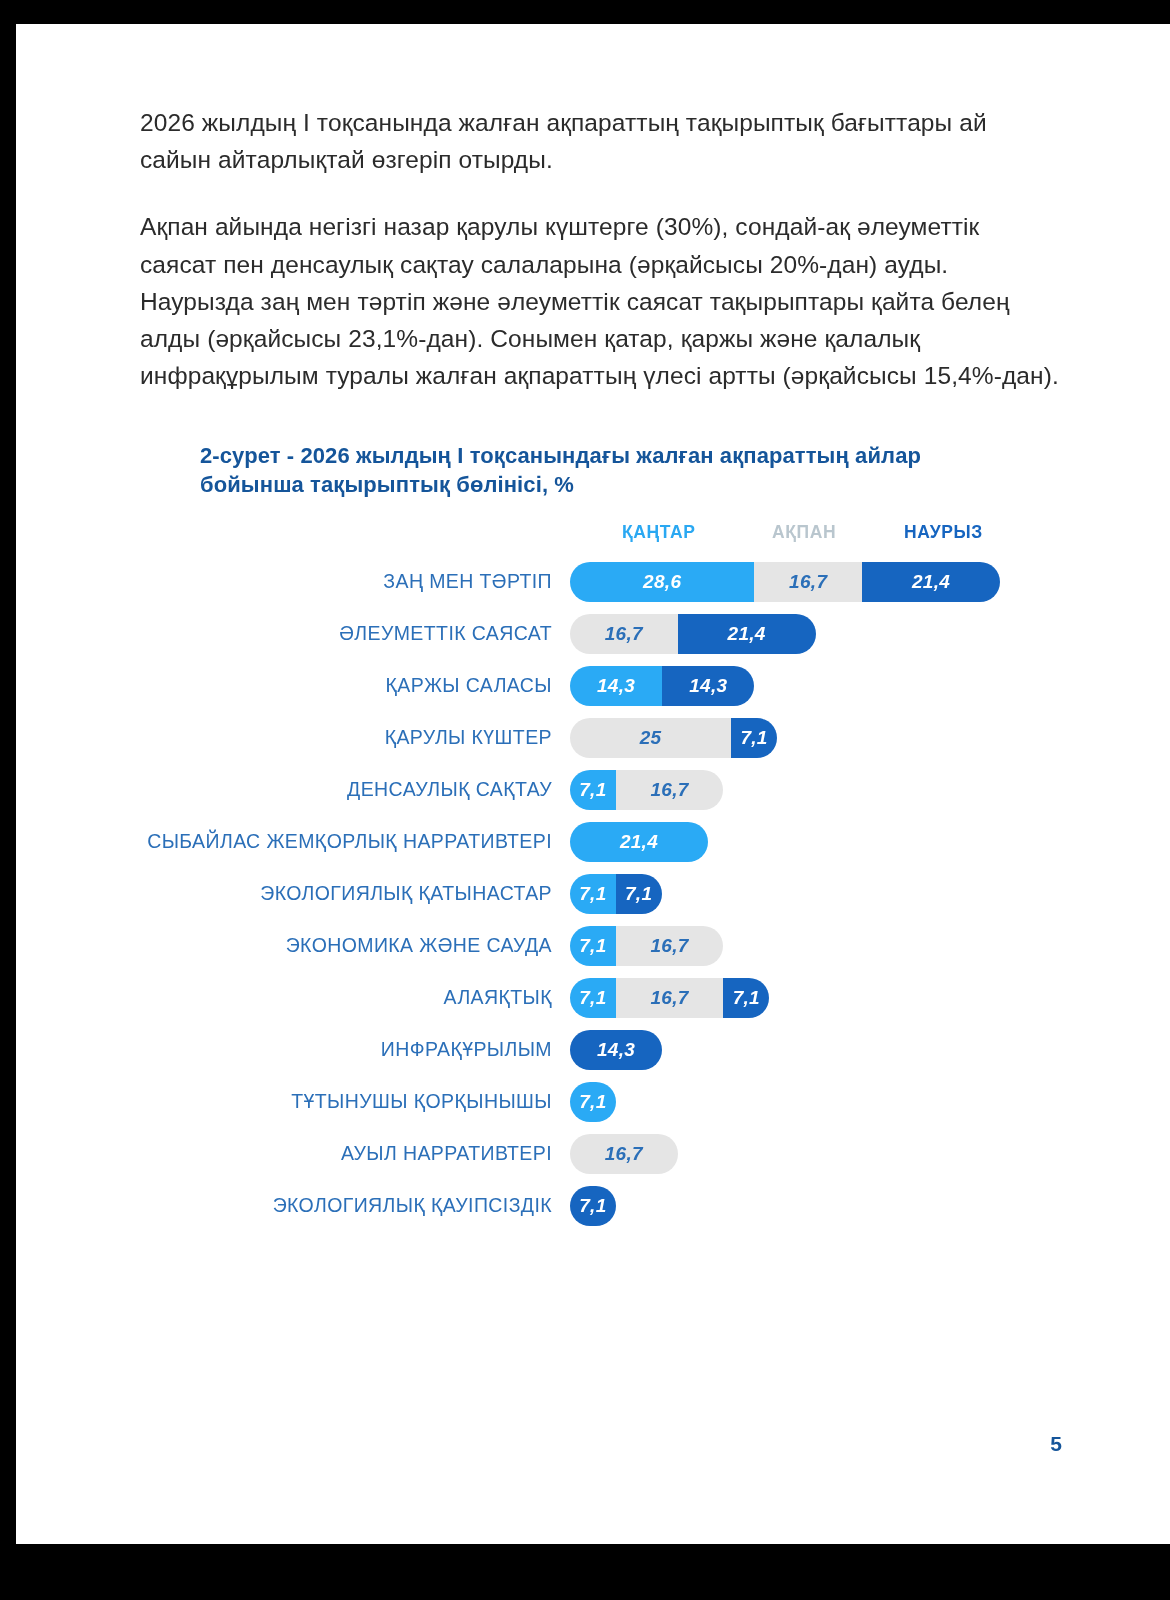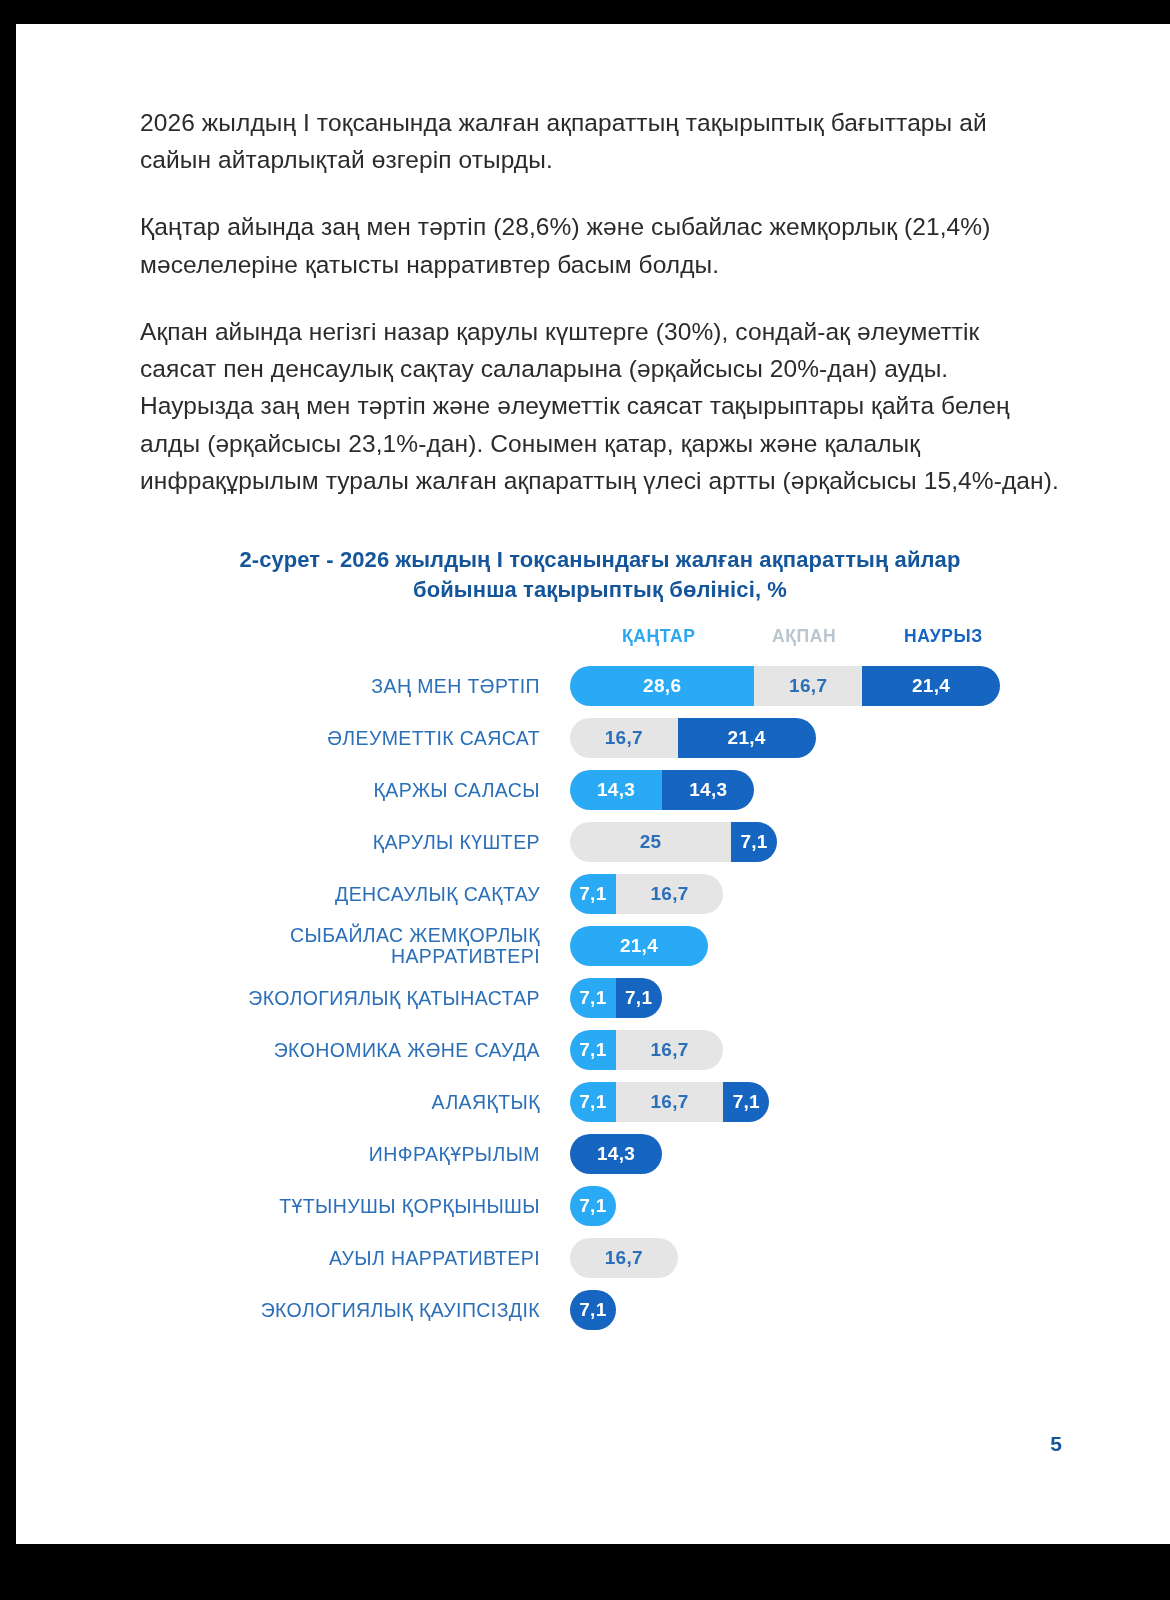--- a/index.html
+++ b/index.html
@@ -31,21 +31,20 @@
     font-size: 24.5px;
     line-height: 1.52;
     color: #2b2b2b;
     margin: 0 0 30px 0;
     letter-spacing: 0.1px;
   }
   .para:last-of-type { margin-bottom: 0; }
 
   .fig-title {
     margin-top: 46px;
-    text-align: center;
     color: #15559a;
     font-size: 22px;
     font-weight: bold;
     line-height: 1.35;
     letter-spacing: 0.1px;
     padding: 0 60px;
   }
 
   .chart {
     position: relative;
@@ -72,34 +71,35 @@
   .rows { margin-top: 4px; }
   .row {
     display: flex;
     align-items: center;
     height: 52px;
     margin-bottom: 0px;
   }
   .row-label {
     width: 430px;
     text-align: right;
-    padding-right: 30px;
+    padding-right: 18px;
     box-sizing: border-box;
     font-size: 19.5px;
     color: #2b6fb8;
     letter-spacing: 0.4px;
     line-height: 1.12;
     white-space: pre-line;
   }
   .bars {
     position: relative;
     width: 430px;
     height: 40px;
     display: flex;
     align-items: center;
+    font-style: italic;
   }
   .seg {
     height: 40px;
     display: flex;
     align-items: center;
     justify-content: center;
     color: #ffffff;
     font-size: 19px;
     font-weight: bold;
     letter-spacing: 0.3px;
@@ -121,21 +121,20 @@
   }
 </style>
 </head>
 <body>
 
 <div class="page">
 
   <div class="content">
 
     <p class="para">2026 жылдың I тоқсанында жалған ақпараттың тақырыптық бағыттары ай сайын айтарлықтай өзгеріп отырды.</p>
-    <p class="para">Қаңтар айында заң мен тәртіп (28,6%) және сыбайлас жемқорлық (21,4%) мәселелеріне қатысты нарративтер басым болды.</p>
     <p class="para">Ақпан айында негізгі назар қарулы күштерге (30%), сондай-ақ әлеуметтік саясат пен денсаулық сақтау салаларына (әрқайсысы 20%-дан) ауды. Наурызда заң мен тәртіп және әлеуметтік саясат тақырыптары қайта белең алды (әрқайсысы 23,1%-дан). Сонымен қатар, қаржы және қалалық инфрақұрылым туралы жалған ақпараттың үлесі артты (әрқайсысы 15,4%-дан).</p>
 
     <div class="fig-title">2-сурет - 2026 жылдың I тоқсанындағы жалған ақпараттың айлар бойынша тақырыптық бөлінісі, %</div>
 
     <div class="chart">
 
       <div class="legend-row">
         <span class="legend-item lg-jan">ҚАҢТАР</span>
         <span class="legend-item lg-feb">АҚПАН</span>
         <span class="legend-item lg-mar">НАУРЫЗ</span>

